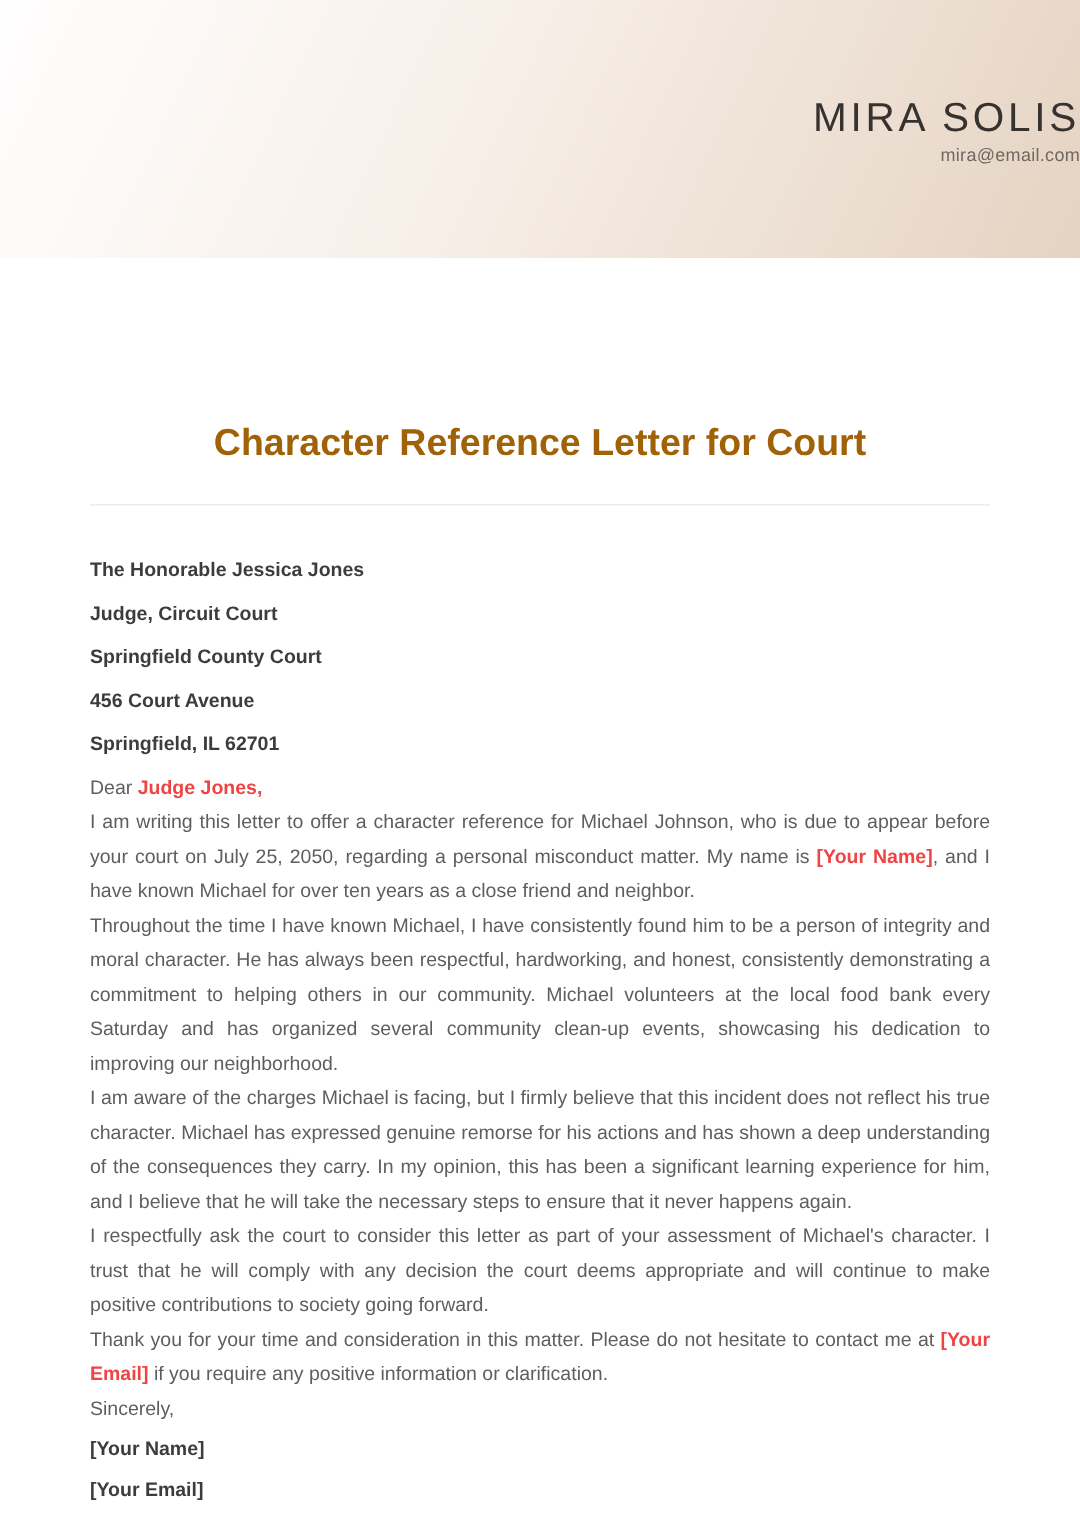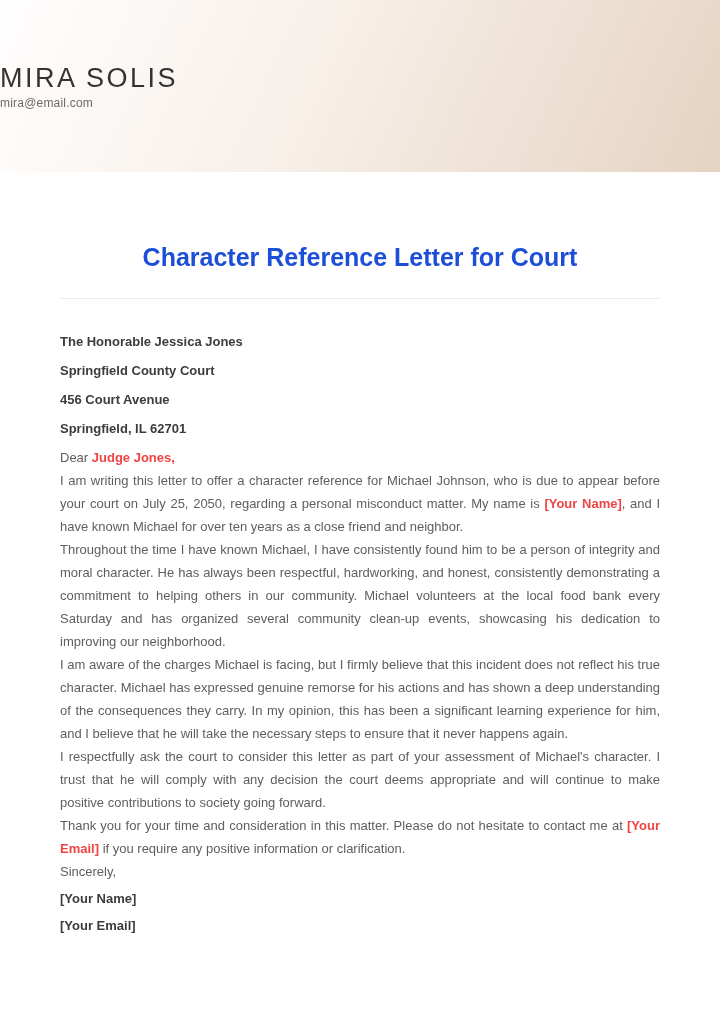--- a/index.html
+++ b/index.html
@@ -12,46 +12,46 @@
     height: 1019px;
     overflow: hidden;
     background: #ffffff;
   }
 
   
   .letterhead {
     height: 172px;
     display: flex;
     flex-direction: column;
-    align-items: flex-start;
+    align-items: flex-end;
     justify-content: center;
     background: linear-gradient(115deg, #fffefe 0%, #f7efe8 45%, #e5d3c2 100%);
   }
   .lh-name {
     font-size: 27px;
     letter-spacing: 2.5px;
     font-weight: 400;
     color: #36322f;
   }
   .lh-email {
     margin-top: 2px;
     font-size: 12px;
     letter-spacing: 0.2px;
     color: #6f6862;
   }
 
   
   .doc { padding: 0 60px; }
   .doc-title {
-    margin: 70px 0 0 0;
+    margin: 108px 0 0 0;
     text-align: center;
     font-size: 25px;
     line-height: 30px;
     font-weight: 700;
-    color: #1d4ed8;
+    color: #a16207;
   }
   .divider {
     height: 1px;
     background: #ececec;
     margin-top: 26px;
   }
 
   .letter {
     margin-top: 31px;
     font-size: 13px;
@@ -84,20 +84,21 @@
   </header>
 
   <main class="doc">
     <h1 class="doc-title">Character Reference Letter for Court</h1>
     <div class="divider"></div>
 
     <div class="letter">
 
       <div>
           <p class="addr-line">The Honorable Jessica Jones</p>
+          <p class="addr-line">Judge, Circuit Court</p>
           <p class="addr-line">Springfield County Court</p>
           <p class="addr-line">456 Court Avenue</p>
           <p class="addr-line">Springfield, IL 62701</p>
         </div>
 
       <p class="salutation"><span>Dear </span><span class="bold">Judge Jones,</span></p>
 
       <div>
           <p class="body-para"><span>I am writing this letter to offer a character reference for Michael Johnson, who is due to appear before your court on July 25, 2050, regarding a personal misconduct matter. My name is </span><span class="bold">[Your Name]</span><span>, and I have known Michael for over ten years as a close friend and neighbor.</span></p>
           <p class="body-para"><span>Throughout the time I have known Michael, I have consistently found him to be a person of integrity and moral character. He has always been respectful, hardworking, and honest, consistently demonstrating a commitment to helping others in our community. Michael volunteers at the local food bank every Saturday and has organized several community clean-up events, showcasing his dedication to improving our neighborhood.</span></p>

